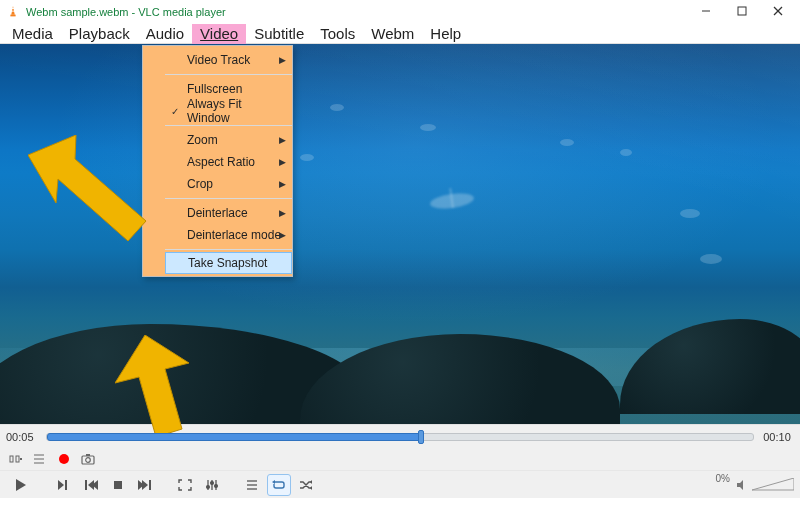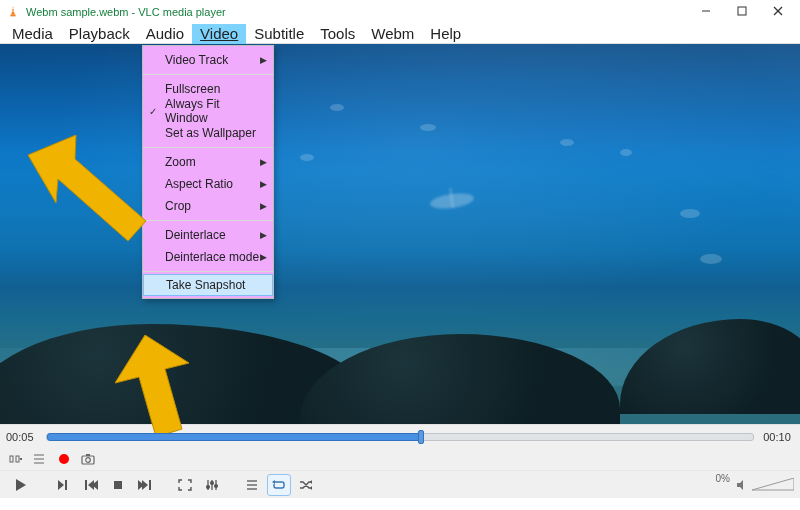--- a/index.html
+++ b/index.html
@@ -7,21 +7,21 @@
 
 .titlebar { height: 24px; display: flex; align-items: center; padding: 0 6px; background: #fff; position: relative; }
 .titlebar .vlc-icon { width: 14px; height: 14px; margin-right: 6px; }
 .titlebar .title { font-size: 11px; color: #15803d; }
 .titlebar .win-controls { position: absolute; right: 4px; top: 0; display: flex; }
 .titlebar .win-controls .wc { width: 36px; height: 22px; display: flex; align-items: center; justify-content: center; font-size: 10px; color: #333; cursor: pointer; }
 .titlebar .win-controls .close { font-size: 14px; }
 
 .menubar { height: 20px; display: flex; align-items: center; padding: 0 4px; background: #fff; border-bottom: 1px solid #e0e0e0; }
 .menubar .mitem { font-size: 15px; color: #222; padding: 2px 8px; cursor: pointer; }
-.menubar .mitem.open { background: #7dd3fc; text-decoration: underline; }
+.menubar .mitem.open { background: #f9a8d4; text-decoration: underline; }
 
 .video-area { position: relative; width: 800px; height: 380px; background: #000; overflow: hidden; }
 .video-frame {
   position: absolute; inset: 0;
   background:
     radial-gradient(ellipse 560px 280px at 52% 26%, rgba(120,190,240,0.18), rgba(0,0,0,0) 65%),
     linear-gradient(180deg,
       #0a4a86 0%,
       #0b5a9e 10%,
       #0c69b4 20%,
@@ -50,23 +50,23 @@
 }
 .r-left  { left: -30px; bottom: -10px; width: 400px; height: 110px; border-top-left-radius: 45% 80%; border-top-right-radius: 55% 70%; }
 .r-mid   { left: 300px; bottom: -10px; width: 320px; height: 100px; border-top-left-radius: 50% 85%; border-top-right-radius: 50% 75%; }
 .r-right { right: -20px; bottom:  10px; width: 200px; height: 95px; border-top-left-radius: 60% 90%; border-top-right-radius: 40% 60%; }
 .ray { position: absolute; width: 44px; height: 14px; background: rgba(195,222,239,0.35); border-radius: 60% 60% 60% 60%; transform: rotate(-8deg); filter: blur(1px); }
 .ray:after { content:""; position:absolute; left:50%; top:-6px; width:2px; height:20px; background: rgba(195,222,239,0.3); transform: translateX(-50%); }
 .fish { position:absolute; width: 14px; height: 7px; background: rgba(190,220,240,0.25); border-radius: 50%; filter: blur(0.6px); }
 
 
 .dropdown {
-  position: absolute; left: 142px; top: 45px; width: 132px;
-  background: #f0abfc; border: 1px solid #bdbdbd; box-shadow: 2px 3px 6px rgba(0,0,0,0.25);
-  font-size: 12px; color: #222;
+  position: absolute; left: 142px; top: 45px; width: 151px;
+  background: #fdba74; border: 1px solid #bdbdbd; box-shadow: 2px 3px 6px rgba(0,0,0,0.25);
+  font-size: 12px; color: #222; padding-left: 22px;
 }
 .dropdown .dsec { padding: 3px 0; }
 .dropdown .dsep { border-top: 1px solid #d9d9d9; margin: 0; }
 .dropdown .ditem {
   display: flex; align-items: center; height: 22px; padding: 0 8px 0 22px;
   position: relative; cursor: pointer;
 }
 .dropdown .ditem .arrow { position: absolute; right: 6px; font-size: 9px; color: #333; }
 .dropdown .ditem .check { position: absolute; left: 6px; font-size: 10px; color: #333; }
 .dropdown .ditem.hl { background: #cce8ff; border: 1px solid #7dbef6; height: 22px; margin: -1px 0; }
@@ -173,23 +173,20 @@
     </div>
     <div class="dsep"></div>
     <div class="dsec">
       <div class="ditem">
         <span>Fullscreen</span>
       </div>
       <div class="ditem">
         <span>Always Fit Window</span>
         <span class="check">✓</span>
       </div>
-      <div class="ditem">
-        <span>Set as Wallpaper</span>
-      </div>
     </div>
     <div class="dsep"></div>
     <div class="dsec">
       <div class="ditem">
         <span>Zoom</span>
         <span class="arrow">▶</span>
       </div>
       <div class="ditem">
         <span>Aspect Ratio</span>
         <span class="arrow">▶</span>

